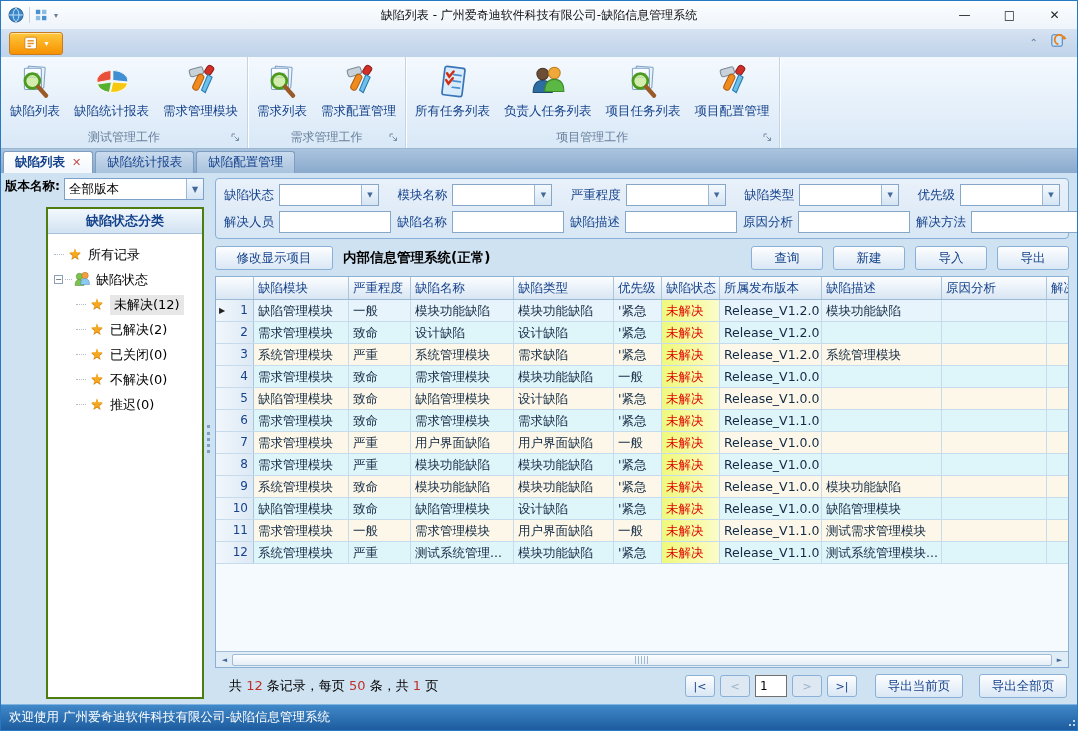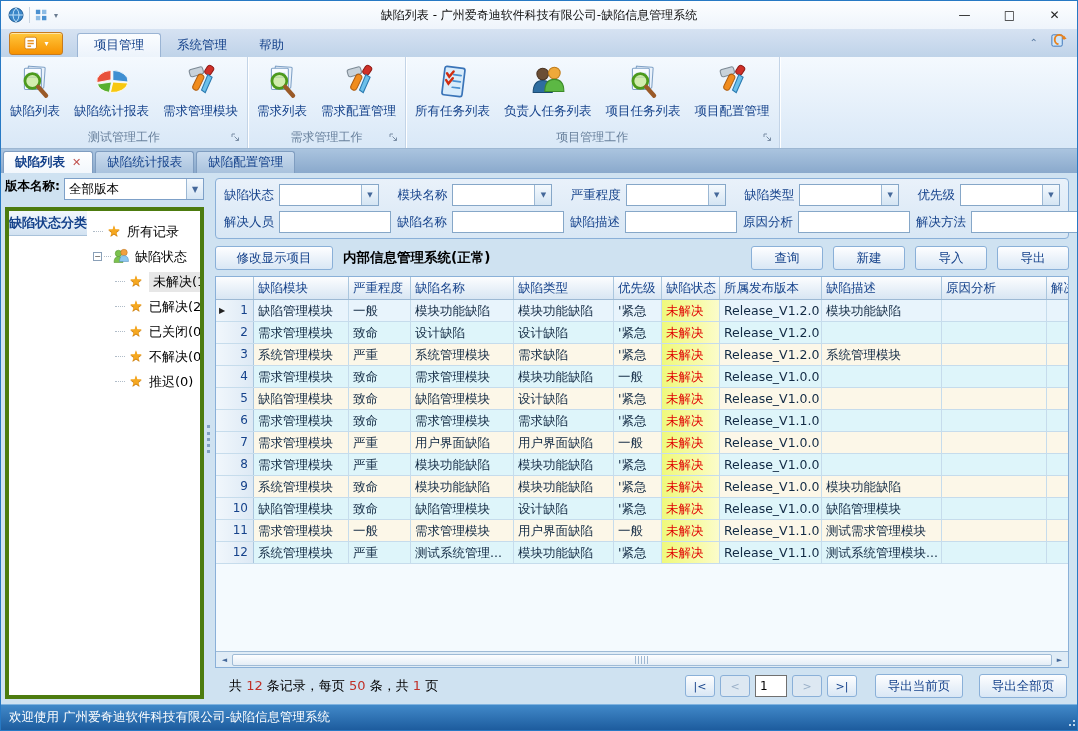--- a/index.html
+++ b/index.html
@@ -42,21 +42,21 @@
   .dtab.active{background:linear-gradient(#ffffff,#f2f7fc);font-weight:bold;}
   .dtab .tclose{color:#c0504d;font-size:11px;font-weight:bold;}
 
   
   .content{flex:1;display:flex;overflow:hidden;background:#cfe2f1;}
   .left-panel{width:203px;display:flex;flex-direction:column;padding:5px 0 5px 4px;flex:none;}
   .version-row{display:flex;height:24px;margin-bottom:5px;gap:4px;}
   .version-label{font-size:12.5px;font-weight:bold;color:#000;white-space:nowrap;}
   .version-select{flex:1;height:22px;background:#fff;border:1px solid #7da0c8;display:flex;align-items:center;font-size:12.5px;color:#000;padding-left:4px;}
   .arrow-btn{margin-left:auto;width:17px;align-self:stretch;background:linear-gradient(#f4f9fd,#d5e5f3);border-left:1px solid #9cb8d4;display:flex;align-items:center;justify-content:center;font-size:8px;color:#44689a;}
-  .tree-panel{flex:1;border:4px solid #4d7c0f;background:#fff;display:flex;overflow:hidden;}
+  .tree-panel{flex:1;border:2px solid #4d7c0f;background:#fff;display:flex;flex-direction:column;overflow:hidden;margin-left:41px;}
   .tree-header{height:25px;flex:none;background:linear-gradient(#f2f8fd,#d2e2f1);border-bottom:1px solid #a9c2da;text-align:center;font-weight:bold;color:#15428b;font-size:13px;line-height:24px;}
   .tree-body{flex:1;padding:8px 2px 0 6px;overflow:hidden;}
   .tree-item{height:25px;display:flex;align-items:center;font-size:13px;color:#000;white-space:nowrap;}
   .tree-item .guide{width:10px;border-top:1px dotted #b0bcc8;margin-right:2px;flex:none;}
   .tree-item .expander{width:9px;height:9px;border:1px solid #8aa0b8;background:#fff;font-size:8px;line-height:7px;text-align:center;color:#444;margin-right:2px;flex:none;}
   .tree-item .ticon{width:18px;height:17px;margin-right:4px;flex:none;text-align:center;}
   .tree-item .ticon.star{color:#f6a81f;font-size:15px;line-height:17px;text-shadow:0 1px 0 #c87c12;}
   .tree-item .ticon svg{width:17px;height:17px;display:block;}
   .tree-item .tlabel.selected{background:#e7e7e7;border-radius:0;padding:1px 4px;}
   .splitter{width:9px;flex:none;display:flex;align-items:center;justify-content:center;}
@@ -157,25 +157,20 @@
   <div class="ribbon-tabs">
     <div class="app-btn">
       <svg width="18" height="15" viewBox="0 0 20 16">
           <rect x="2" y="1" width="13" height="13" rx="2" fill="#fff" stroke="#d08018"></rect>
           <line x1="5" y1="5" x2="12" y2="5" stroke="#e89020" stroke-width="1.6"></line>
           <line x1="5" y1="8" x2="12" y2="8" stroke="#e89020" stroke-width="1.6"></line>
           <line x1="5" y1="11" x2="9" y2="11" stroke="#e89020" stroke-width="1.6"></line>
         </svg>
       <span class="caret">▾</span>
     </div>
-    <div id="ribbonTabs" style="display:flex;align-items:flex-end;">
-        <div class="rtab active">项目管理</div>
-        <div class="rtab">系统管理</div>
-        <div class="rtab">帮助</div>
-      </div>
     <div class="rt-right">
       <span class="chevron-btn">⌃</span>
       <span>
         <svg width="17" height="17" viewBox="0 0 18 18">
             <rect x="2" y="3" width="11" height="12" rx="1.5" fill="#cfe6fa" stroke="#3a74b8"></rect>
             <path d="M9 13 a5 5 0 1 1 6 -5" fill="none" stroke="#e8821e" stroke-width="2"></path>
             <path d="M15 4 l2.6 3.4 h-5 Z" fill="#e8821e"></path>
           </svg>
       </span>
     </div>

